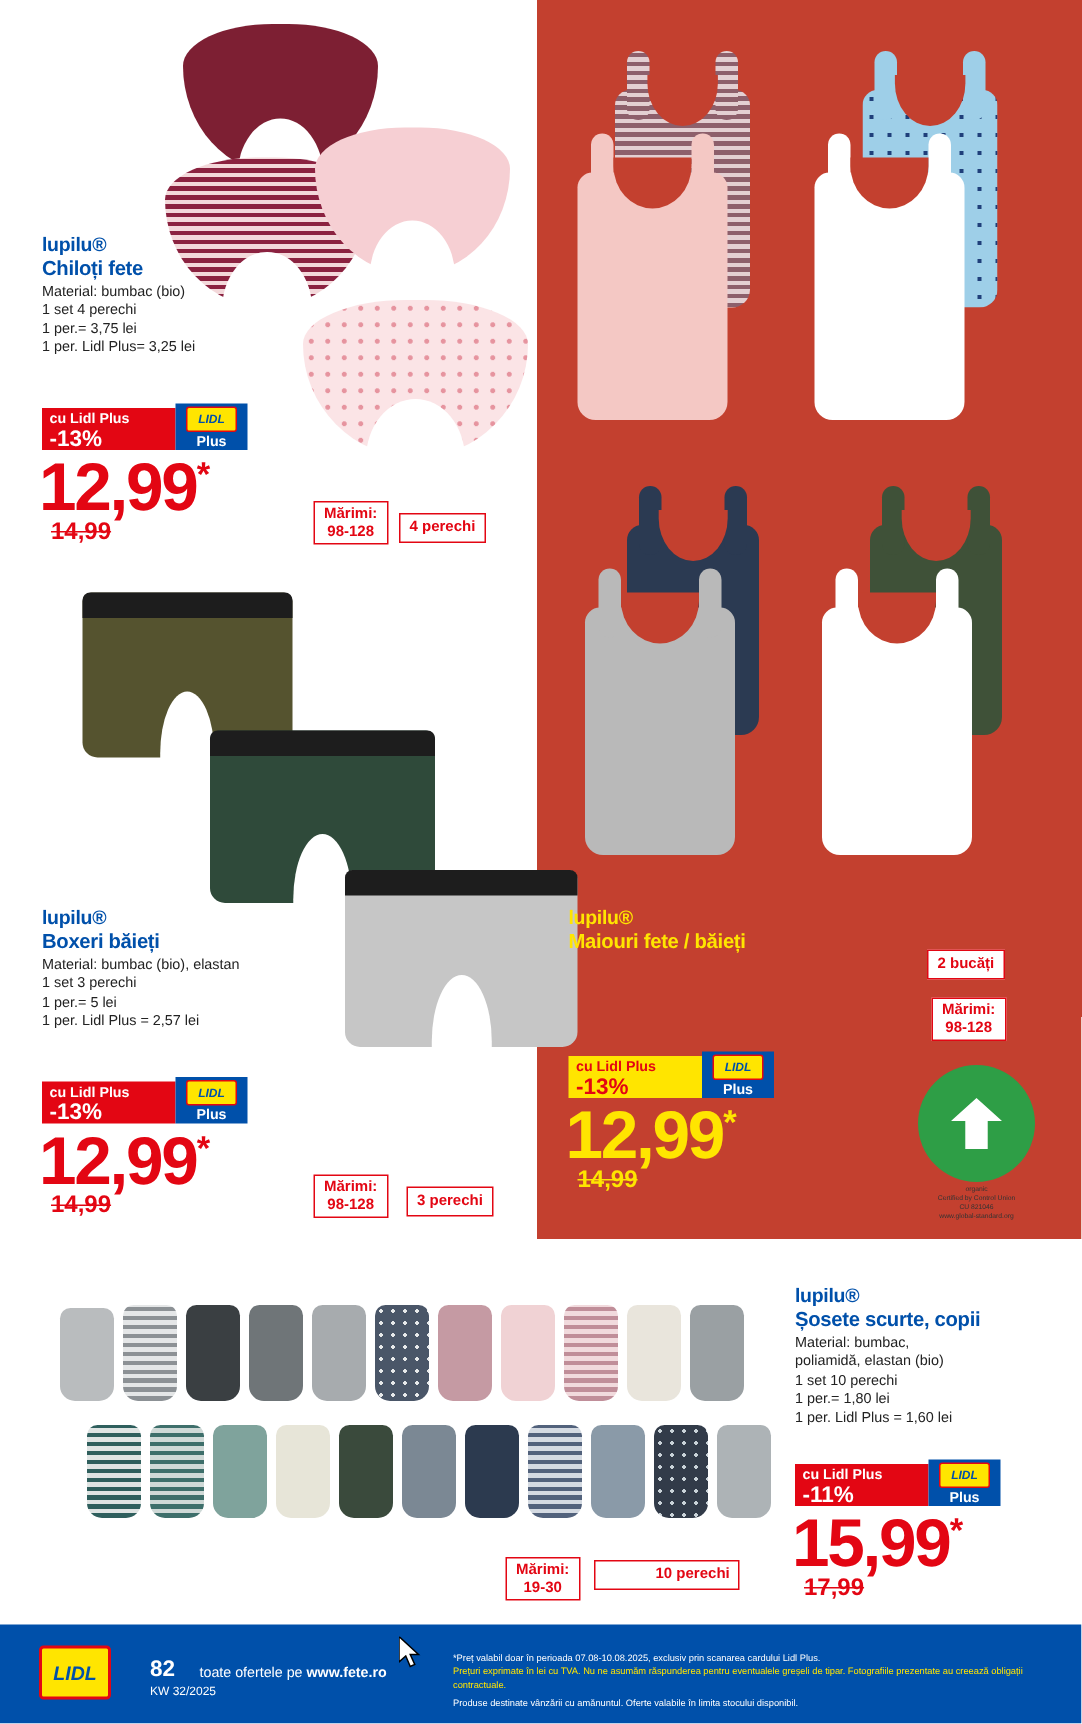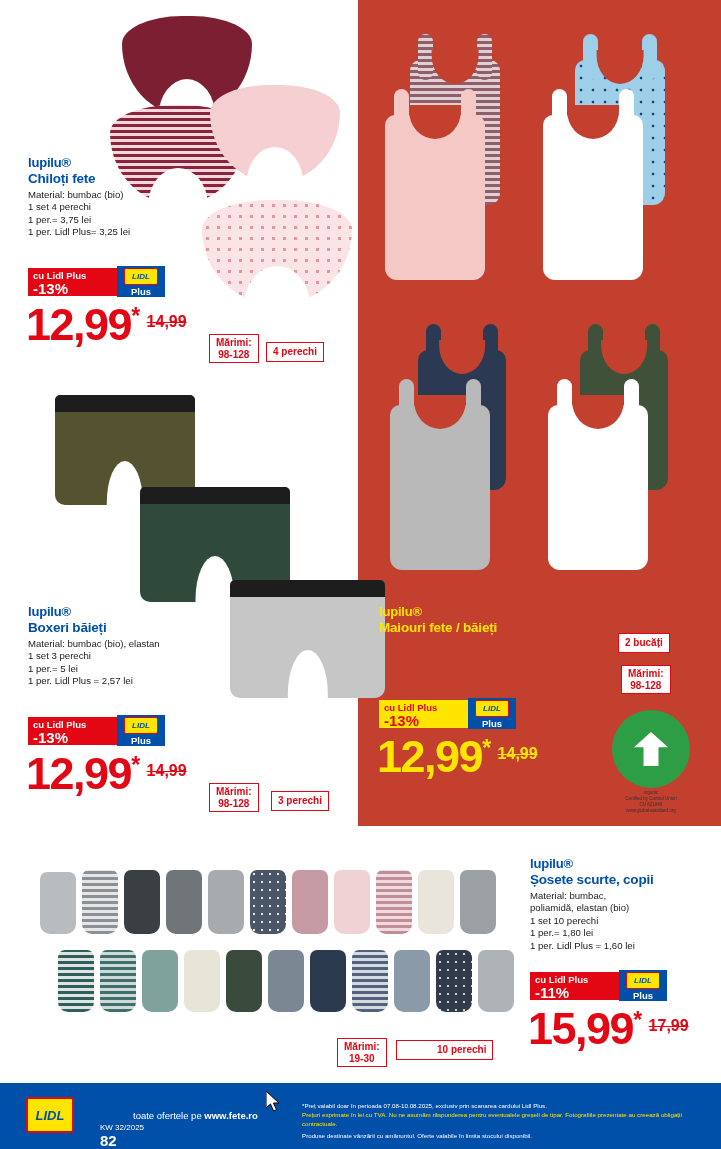--- a/index.html
+++ b/index.html
@@ -31,21 +31,21 @@
   .desc {
     font-size: 9.6px;
     color: #222;
     line-height: 12.4px;
     margin-top: 3px;
   }
 
   
   .lidlplus-badge {
     display: flex;
-    align-items: center;
+    align-items: flex-end;
     width: 137px;
     height: 37px;
   }
   .lp-left {
     background: #e30613;
     color: #fff;
     flex: 1;
     padding: 2px 5px 0 5px;
     display: flex;
     flex-direction: column;
@@ -69,21 +69,21 @@
     border-radius: 2px;
     display: flex; align-items: center; justify-content: center;
     font-size: 8px; font-weight: bold; color: #0050aa;
     font-style: italic;
     line-height: 8px;
   }
   .lp-right .plus { color: #fff; font-size: 9.5px; font-weight: bold; line-height: 11px; margin-top: 1px;}
 
   .lidlplus-badge.yellow .lp-left { background: #ffe500; color: #e30613; }
 
-  .price-row { display: flex; align-items: center; margin-top: 2px; }
+  .price-row { display: flex; align-items: flex-start; margin-top: 2px; flex-direction: column; }
   .price {
     color: #e30613;
     font-weight: bold;
     font-size: 45px;
     line-height: 42px;
     letter-spacing: -1.5px;
   }
   .price .star { font-size: 23px; vertical-align: super; line-height: 0; }
   .oldprice {
     color: #e30613;
@@ -154,21 +154,21 @@
 
   
   .footer {
     position: absolute;
     left: 0; right: 0; bottom: 0;
     height: 66px;
     background: #0050aa;
     color: #fff;
   }
   .footer .legal { font-size: 6.2px; line-height: 9px; color: #fff; }
-  .page-num { font-size: 15px; font-weight: bold; color: #fff; margin-top: 28px; }
+  .page-num { font-size: 15px; font-weight: bold; color: #fff; }
   .footer .offers { font-size: 9.5px; color: #fff; }
   .kw { font-size: 8px; color: #fff; }
   .lidl-logo-big {
     width: 48px; height: 36px;
     background: #ffe500;
     border: 2px solid #e30613;
     border-radius: 3px;
     display: flex; align-items: center; justify-content: center;
     color: #0050aa; font-weight: bold; font-style: italic; font-size: 13px;
   }

